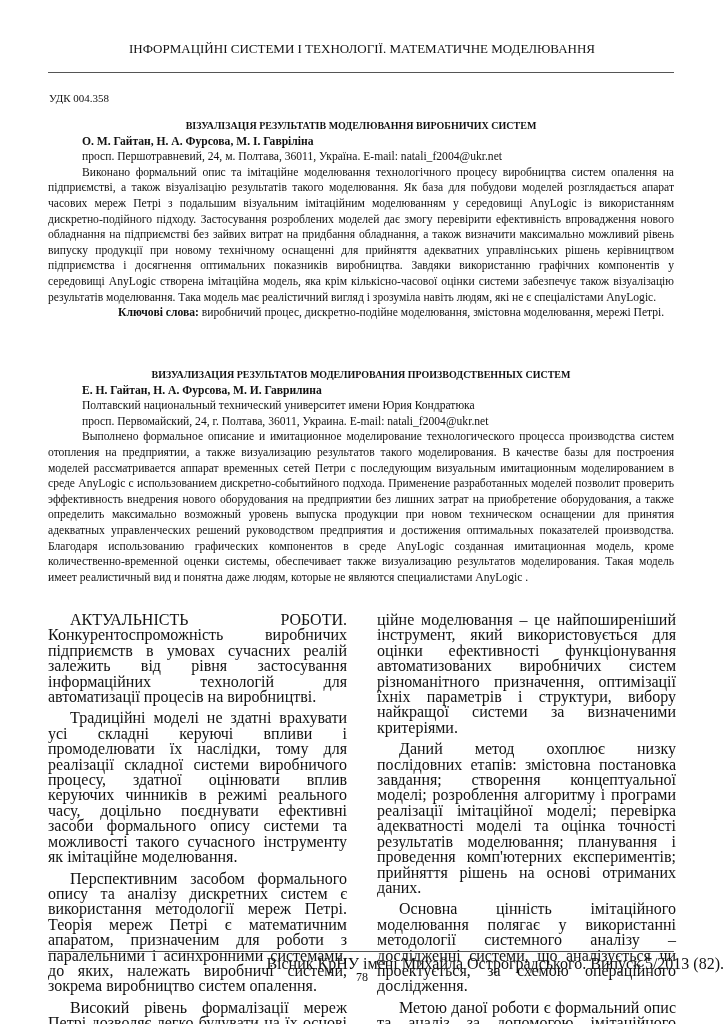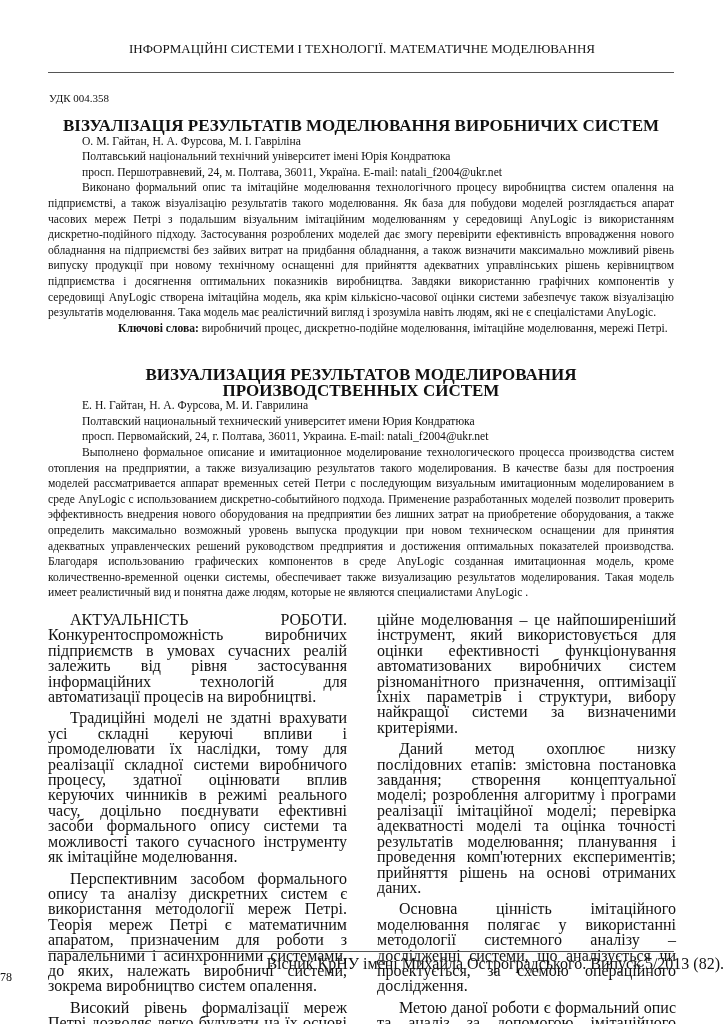--- a/index.html
+++ b/index.html
@@ -16,24 +16,24 @@
       position: absolute; top: 72px; left: 48px; width: 626px;
       border-top: 1px solid #555;
     }
     .udk { position: absolute; top: 92px; left: 49px; font-size: 11px; }
 
     .abstract {
       position: absolute; left: 76px; width: 598px;
       font-size: 11.6px; line-height: 15.6px;
     }
     .abstract .title {
-      text-align: center; font-weight: bold; font-size: 17px;
+      text-align: center; font-weight: bold; font-size: 10px;
       margin-left: -28px; width: 626px;
     }
-    .abstract .authors { font-weight: normal; padding-left: 6px; }
+    .abstract .authors { font-weight: bold; padding-left: 6px; }
     .abstract .line { padding-left: 6px; white-space: nowrap; }
     .abstract .body {
       margin-left: -28px; text-align: justify; text-indent: 34px;
     }
     .abstract .keywords {
       margin-left: -28px; text-align: justify; text-indent: 34px;
     }
     .abstract .keywords b { font-weight: bold; margin-left: 36px; }
 
     .ua { top: 118px; }
@@ -52,37 +52,36 @@
     .footer-rule {
       position: absolute; top: 951px; left: 48px; width: 626px;
       border-top: 1px solid #555;
     }
     .footer-journal {
       position: absolute; top: 955px; left: 0; width: 724px;
       text-align: right; font-size: 16px;
     }
     .footer-page {
       position: absolute; top: 970px; left: 0; width: 724px;
-      text-align: left; font-size: 12px;
+      text-align: center; font-size: 12px;
     }
   </style>
 </head>
 <body>
 
 <div class="page-header">ІНФОРМАЦІЙНІ СИСТЕМИ І ТЕХНОЛОГІЇ. МАТЕМАТИЧНЕ МОДЕЛЮВАННЯ</div>
 <div class="header-rule"></div>
 <div class="udk">УДК 004.358</div>
 
 <section class="abstract ua">
   <div class="title">ВІЗУАЛІЗАЦІЯ РЕЗУЛЬТАТІВ МОДЕЛЮВАННЯ ВИРОБНИЧИХ СИСТЕМ</div>
   <div class="authors">О. М. Гайтан, Н. А. Фурсова, М. І. Гавріліна</div>
-  <div class="line">Полтавський національний технічний університет імені Юрія Кондратюка</div>
   <div class="line">просп. Першотравневий, 24, м. Полтава, 36011, Україна. E-mail: natali_f2004@ukr.net</div>
   <div class="body">Виконано формальний опис та імітаційне моделювання технологічного процесу виробництва систем опалення на підприємстві, а також візуалізацію результатів такого моделювання. Як база для побудови моделей розглядається апарат часових мереж Петрі з подальшим візуальним імітаційним моделюванням у середовищі AnyLogic із використанням дискретно-подійного підходу. Застосування розроблених моделей дає змогу перевірити ефективність впровадження нового обладнання на підприємстві без зайвих витрат на придбання обладнання, а також визначити максимально можливий рівень випуску продукції при новому технічному оснащенні для прийняття адекватних управлінських рішень керівництвом підприємства і досягнення оптимальних показників виробництва. Завдяки використанню графічних компонентів у середовищі AnyLogic створена імітаційна модель, яка крім кількісно-часової оцінки системи забезпечує також візуалізацію результатів моделювання. Така модель має реалістичний вигляд і зрозуміла навіть людям, які не є спеціалістами AnyLogic.</div>
-  <div class="keywords"><b>Ключові слова:</b><span> виробничий процес, дискретно-подійне моделювання, імітаційне моделювання, мережі Петрі.</span></div>
+  <div class="keywords"><b>Ключові слова:</b><span> виробничий процес, дискретно-подійне моделювання, змістовна моделювання, мережі Петрі.</span></div>
 </section>
 
 <section class="abstract ru">
   <div class="title">ВИЗУАЛИЗАЦИЯ РЕЗУЛЬТАТОВ МОДЕЛИРОВАНИЯ ПРОИЗВОДСТВЕННЫХ СИСТЕМ</div>
   <div class="authors">Е. Н. Гайтан, Н. А. Фурсова, М. И. Гаврилина</div>
   <div class="line">Полтавский национальный технический университет имени Юрия Кондратюка</div>
   <div class="line">просп. Первомайский, 24, г. Полтава, 36011, Украина. E-mail: natali_f2004@ukr.net</div>
   <div class="body">Выполнено формальное описание и имитационное моделирование технологического процесса производства систем отопления на предприятии, а также визуализацию результатов такого моделирования. В качестве базы для построения моделей рассматривается аппарат временных сетей Петри с последующим визуальным имитационным моделированием в среде AnyLogic с использованием дискретно-событийного подхода. Применение разработанных моделей позволит проверить эффективность внедрения нового оборудования на предприятии без лишних затрат на приобретение оборудования, а также определить максимально возможный уровень выпуска продукции при новом техническом оснащении для принятия адекватных управленческих решений руководством предприятия и достижения оптимальных показателей производства. Благодаря использованию графических компонентов в среде AnyLogic созданная имитационная модель, кроме количественно-временной оценки системы, обеспечивает также визуализацию результатов моделирования. Такая модель имеет реалистичный вид и понятна даже людям, которые не являются специалистами AnyLogic .</div>
 </section>
 

